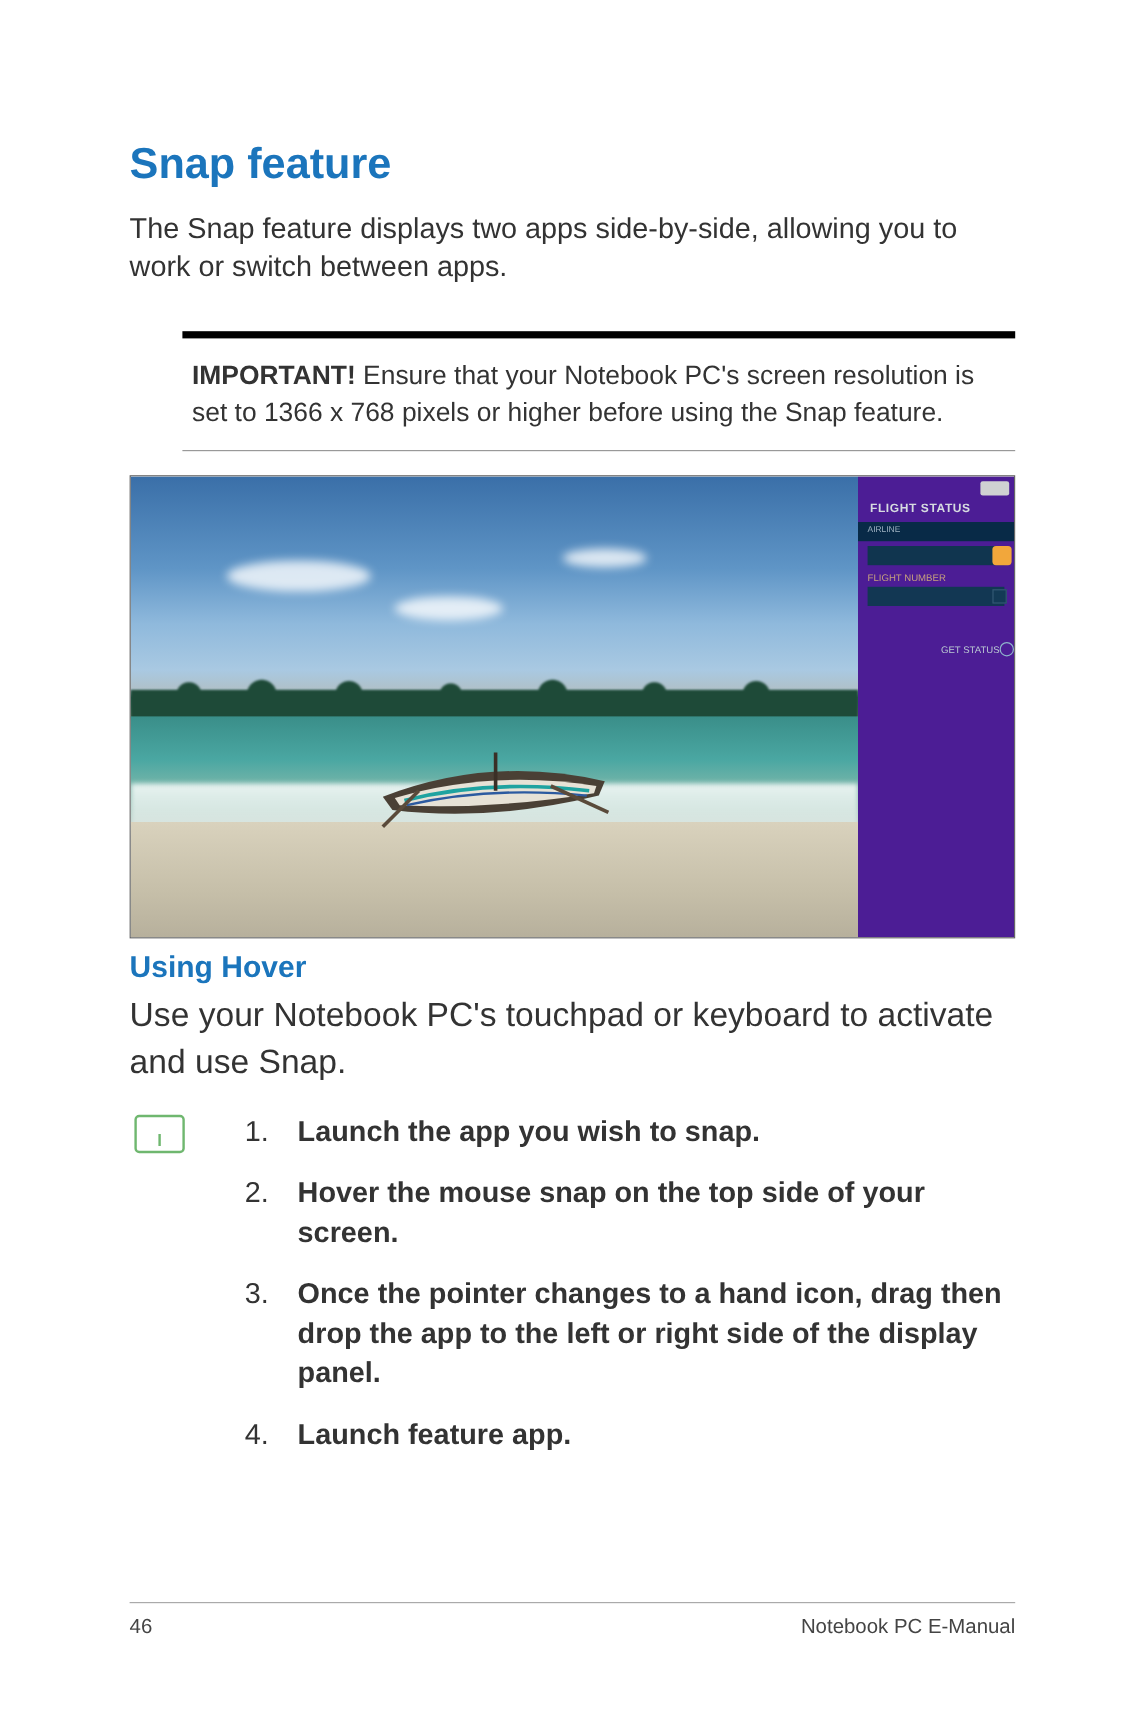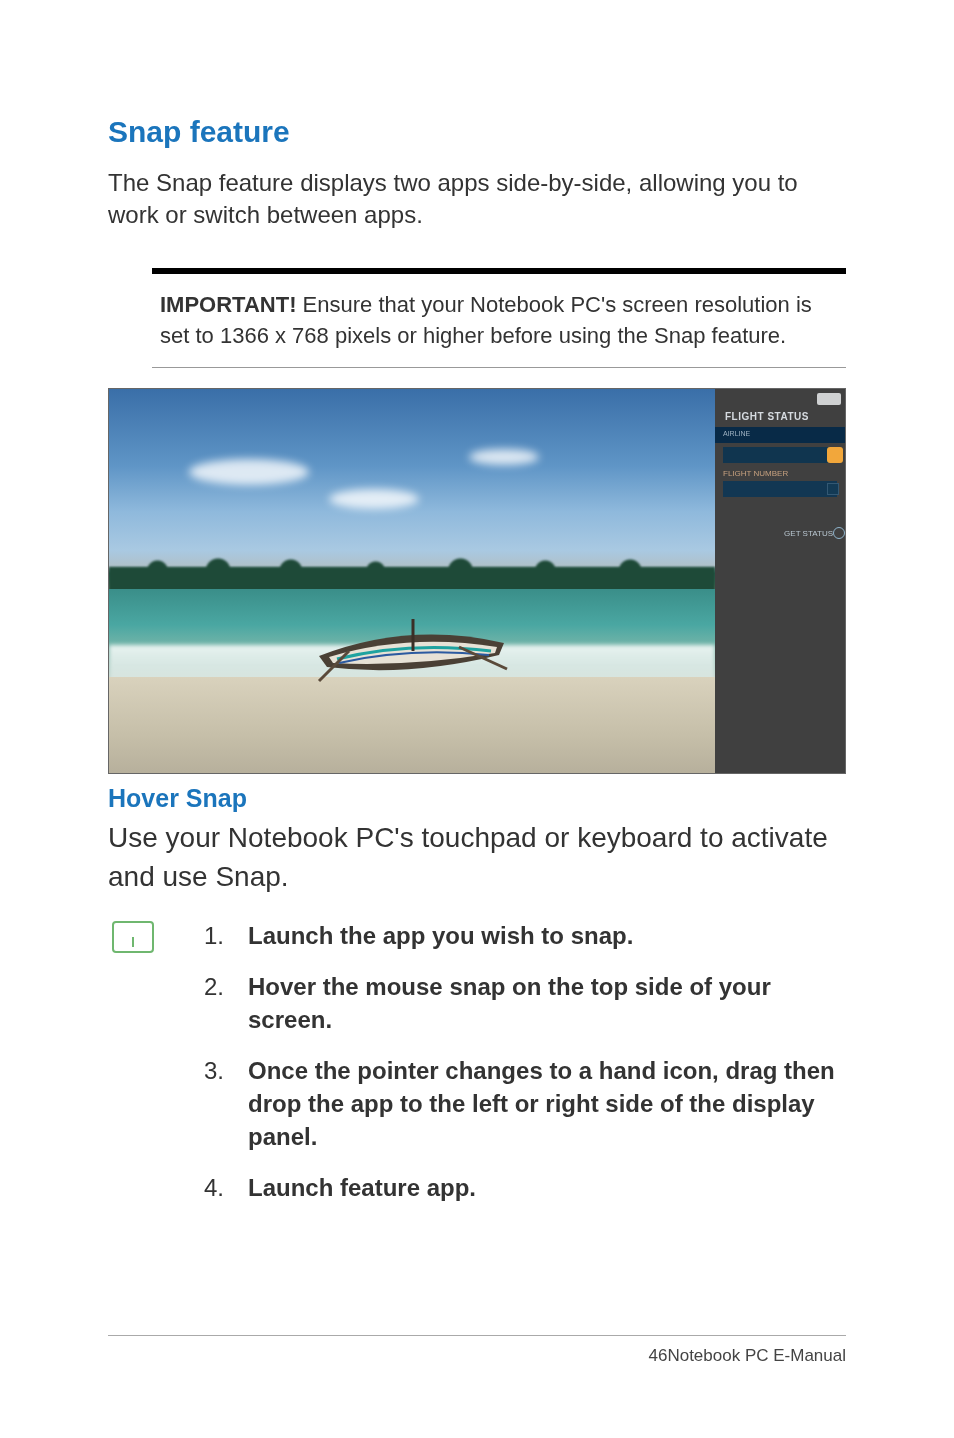--- a/index.html
+++ b/index.html
@@ -9,21 +9,21 @@
     width: 954px;
     height: 1438px;
     position: relative;
     color: #333;
   }
   .page {
     padding: 115px 108px 0 108px;
   }
   .h1 {
     color: #1b75bc;
-    font-size: 30px;
+    font-size: 36px;
     font-weight: 700;
     margin-bottom: 18px;
   }
   .body-text {
     font-size: 24px;
     line-height: 1.35;
     color: #333;
     margin-bottom: 36px;
   }
   .note-box {
@@ -115,21 +115,21 @@
     position:absolute;
     top:222px;
     left:200px;
     width:200px;
     height:90px;
   }
   .boat svg { width:100%; height:100%; }
 
   .side-pane {
     width: 130px;
-    background: #404040;
+    background: #4c1d95;
     position: relative;
     color:#cfd8df;
     font-size:9px;
   }
   .side-close {
     position:absolute;
     top:4px; right:4px;
     width:24px; height:12px;
     background:#cfd1d2;
     border-radius:2px;
@@ -267,21 +267,21 @@
   ol.steps li .txt { flex:1;font-weight:bold; }
 
   .footer {
     position:absolute;
     bottom:72px;
     left:108px;
     right:108px;
     border-top:1px solid #aaa;
     padding-top:10px;
     display:flex;
-    justify-content:flex-end;
+    justify-content:space-between;
     font-size:17px;
     color:#444;
   }
 </style>
 </head>
 <body>
 
 <div class="page">
 
   <h1 class="h1">Snap feature</h1>
@@ -326,21 +326,21 @@
         <div class="side-label2">FLIGHT NUMBER</div>
         <div class="side-field2">
             <div class="sq"></div>
           </div>
         <div class="side-status">GET STATUS</div>
         <div class="side-circle"></div>
       </div>
     </div>
   </div>
 
-  <h2 class="h2">Hover Snap</h2>
+  <h2 class="h2">Using Hover</h2>
   <p class="subtext">Use your Notebook PC's touchpad or keyboard to activate and use Snap.</p>
 
   <div class="steps-row">
     <div class="icon-col">
       <div class="touchpad-icon"></div>
     </div>
     <ol class="steps">
       <li>
           <span class="num">1.</span>
           <span class="txt">Launch the app you wish to snap.</span>

